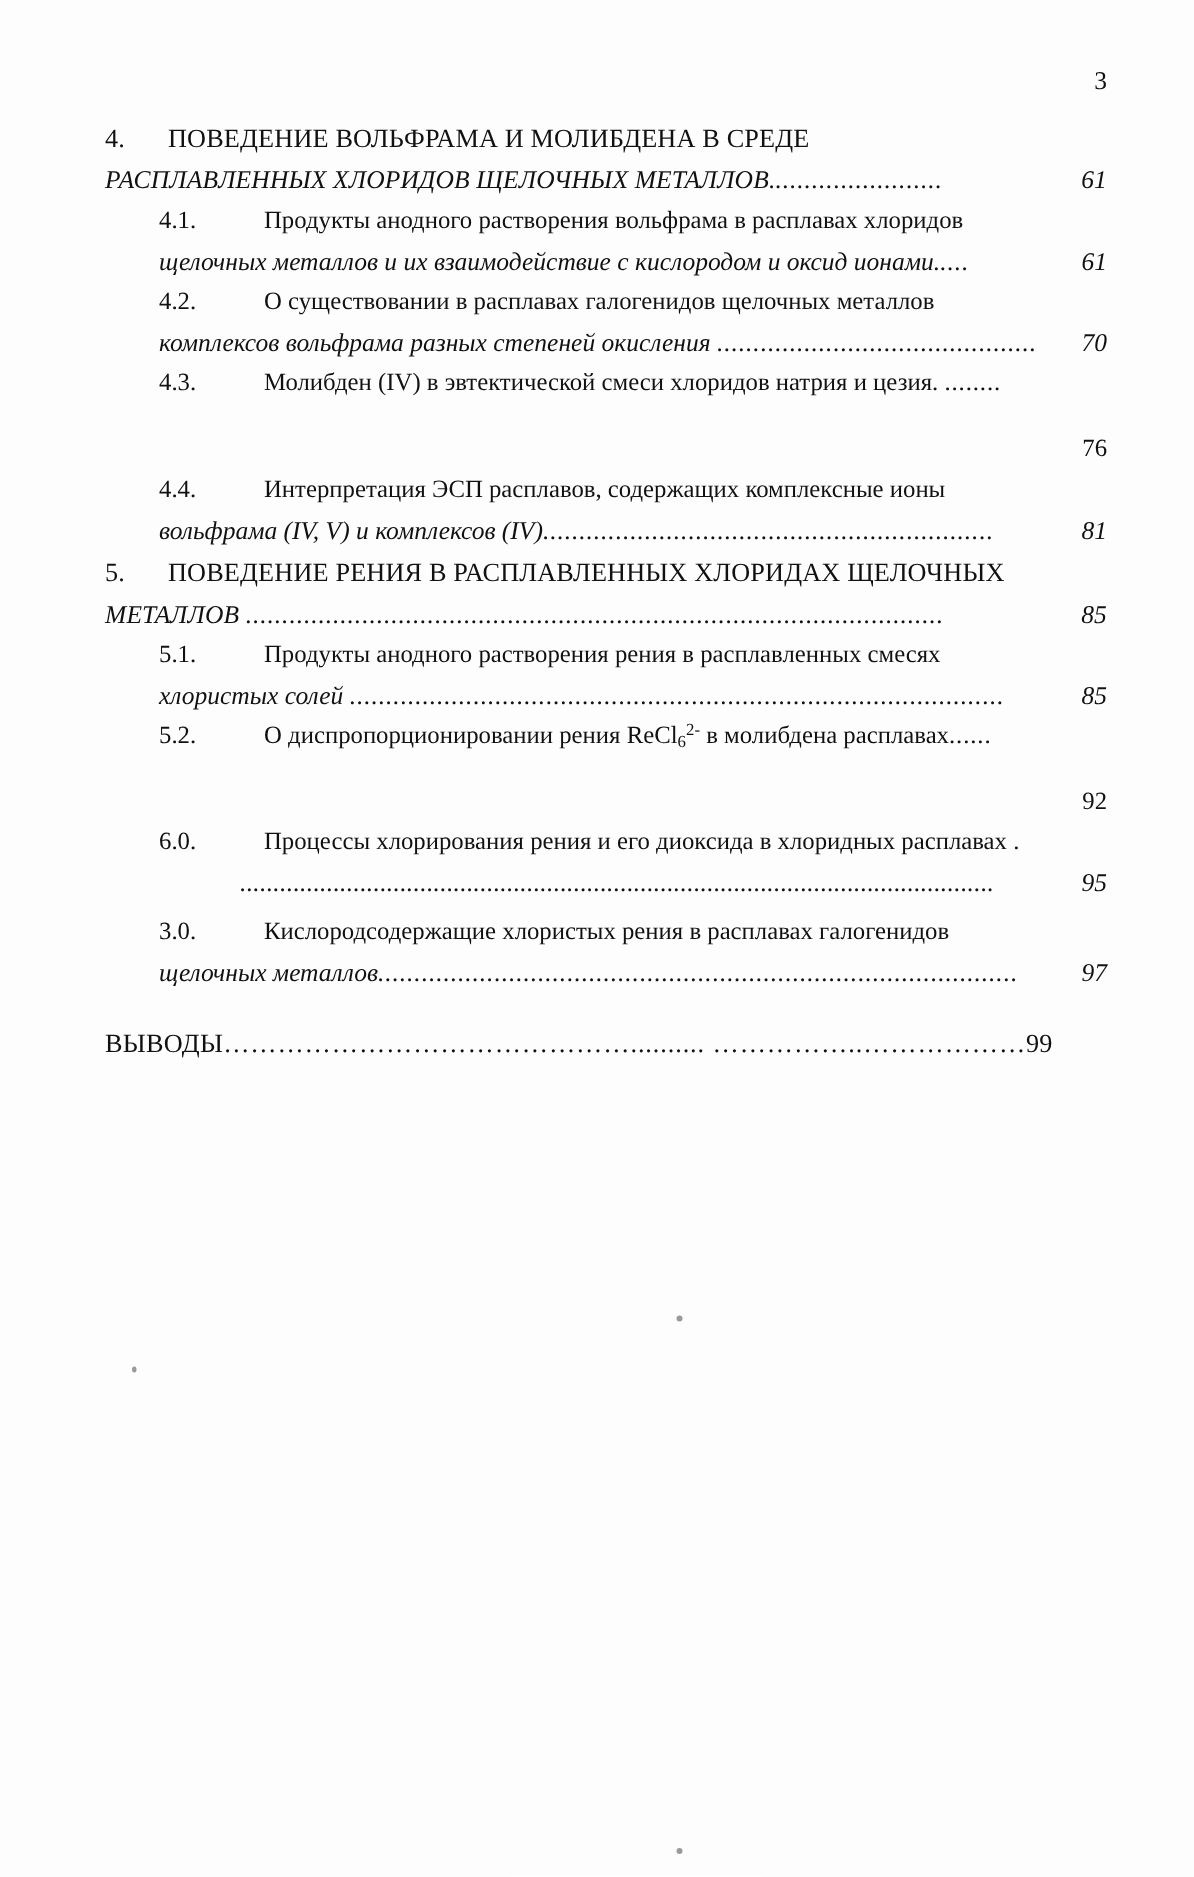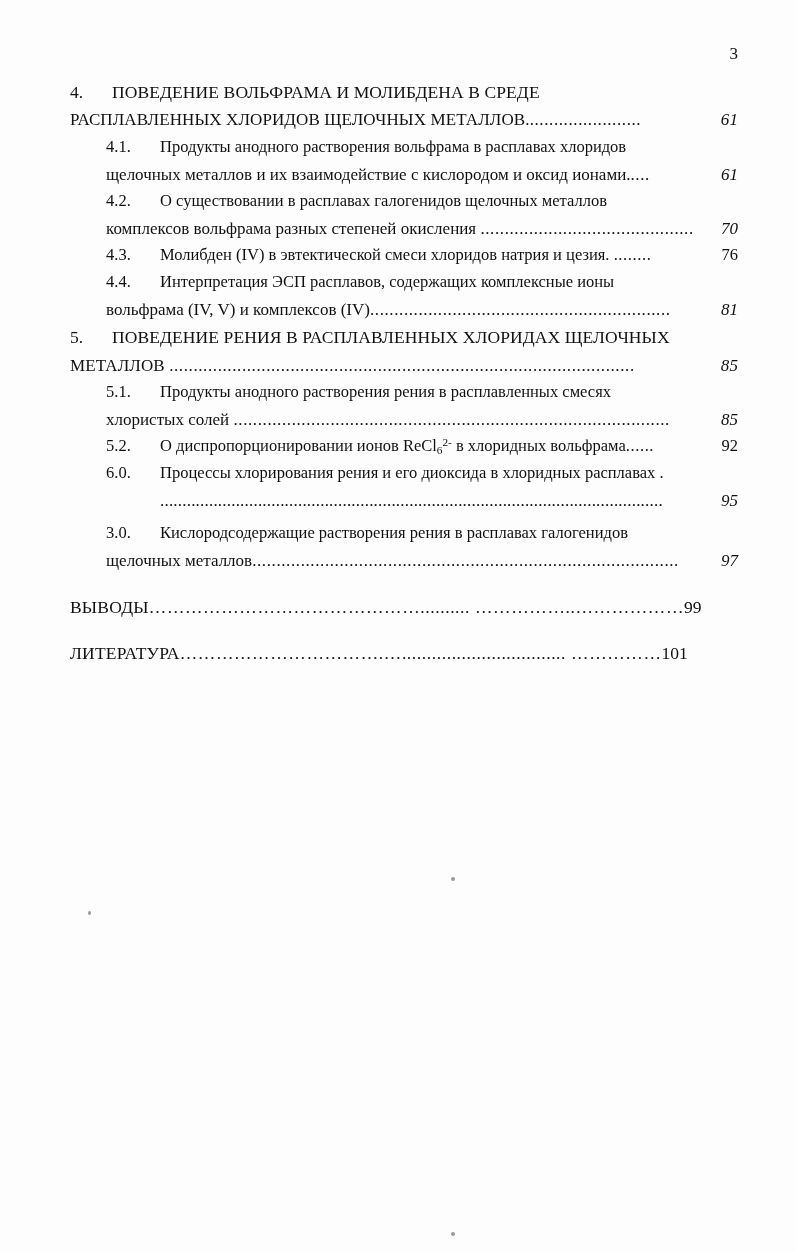--- a/index.html
+++ b/index.html
@@ -39,55 +39,58 @@
     white-space: nowrap;
   }
   .entry .txt {
     flex: 1 1 auto;
   }
   .entry .pg {
     flex: 0 0 auto;
     white-space: nowrap;
     text-align: right;
     padding-left: 4px;
+    margin-top: 44px;
   }
 
   
   .lvl1 {
     font-size: 17.5px;
     letter-spacing: 0.1px;
   }
   .lvl1 .num {
     width: 42px;
   }
   .lvl1 .txt {
     text-transform: none;
   }
 
   
   .lvl2 {
     padding-left: 36px;
     font-size: 16.5px;
+    gap: 16px;
   }
   .lvl2 .num {
     width: 54px;
   }
 
   
   .cont {
     font-size: 17px;
     line-height: 1.62;
     display: flex;
     align-items: flex-start;
   }
   .cont.indent2 {
     padding-left: 36px;
   }
   .cont .txt {
     flex: 1 1 auto;
+    font-style: italic;
   }
   .cont .pg {
     flex: 0 0 auto;
     white-space: nowrap;
     padding-left: 4px;
     font-style: italic;
   }
   .cont.indent3 {
     padding-left: 90px;
   }
@@ -193,51 +196,48 @@
       <span class="num">5.1.</span>
       <span class="txt">Продукты анодного растворения рения в расплавленных смесях</span>
     </div>
     <div class="cont indent2">
       <span class="txt"><span>хлористых солей</span> <span class="leader">..........................................................................................</span></span>
       <span class="pg">85</span>
     </div>
 
     <div class="entry lvl2">
       <span class="num">5.2.</span>
-      <span class="txt"><span>О диспропорционировании ионов ReCl</span><sub>6</sub><sup>2-</sup><span> в хлоридных вольфрама</span><span class="leader">......</span></span>
+      <span class="txt"><span>О диспропорционировании рения ReCl</span><sub>6</sub><sup>2-</sup><span> в молибдена расплавах</span><span class="leader">......</span></span>
       <span class="pg">92</span>
     </div>
 
     <div class="entry lvl2">
       <span class="num">6.0.</span>
       <span class="txt">Процессы хлорирования рения и его диоксида в хлоридных расплавах .</span>
     </div>
     <div class="cont indent3">
       <span class="txt"><span class="leader dots-tight">.................................................................................................................</span></span>
       <span class="pg">95</span>
     </div>
 
     <div class="spacer-sm"></div>
 
     <div class="entry lvl2">
       <span class="num">3.0.</span>
-      <span class="txt">Кислородсодержащие растворения рения в расплавах галогенидов</span>
+      <span class="txt">Кислородсодержащие хлористых рения в расплавах галогенидов</span>
     </div>
     <div class="cont indent2">
       <span class="txt"><span>щелочных металлов</span><span class="leader">........................................................................................</span></span>
       <span class="pg">97</span>
     </div>
 
     <div class="back">
       <span class="lbl">ВЫВОДЫ</span><span class="leader">……………………………………….......... ……………..………………</span><span>99</span>
     </div>
 
-    <div class="back">
-      <span class="lbl">ЛИТЕРАТУРА</span><span class="leader">…………………………….…................................. ……………</span><span>101</span>
-    </div>
 
   </div>
 
   <span class="speck s1"></span>
   <span class="speck s2"></span>
   <span class="speck s3"></span>
 
 </div>
 
 </body></html>

